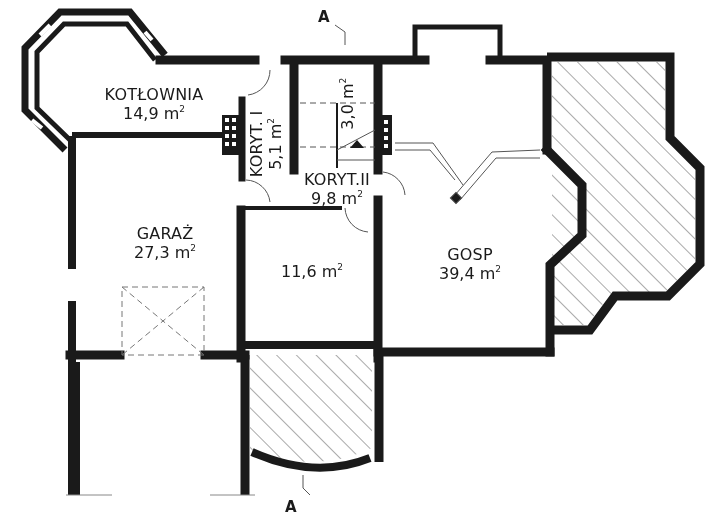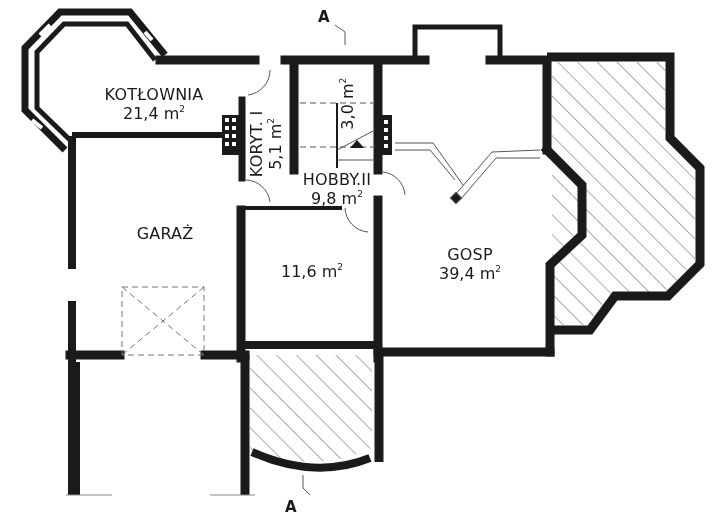--- a/index.html
+++ b/index.html
@@ -131,39 +131,40 @@
   </g>
 
   <g stroke="#555" fill="none">
     <polyline points="335,25 345,32 345,45"></polyline>
     <polyline points="310,495 303,488 303,475"></polyline>
   </g>
 </svg>
 
 <div class="lbl" style="left:84px; top:86px; width:140px;">
   <span class="name">KOTŁOWNIA</span>
-  <span class="area"><span>21,4 m</span><span class="sup">2</span></span>
+  <span class="area"><span>14,9 m</span><span class="sup">2</span></span>
 </div>
 
 <div class="lbl vert" style="left:222px; top:125px; width:90px;">
   <span class="name">KORYT. I</span>
   <span class="area"><span>5,1 m</span><span class="sup">2</span></span>
 </div>
 
 <div class="lbl vert" style="left:318px; top:94px; width:60px;">
   <span class="area"><span>3,0 m</span><span class="sup">2</span></span>
 </div>
 
 <div class="lbl" style="left:292px; top:171px; width:90px;">
-  <span class="name">HOBBY.II</span>
+  <span class="name">KORYT.II</span>
   <span class="area"><span>9,8 m</span><span class="sup">2</span></span>
 </div>
 
 <div class="lbl" style="left:115px; top:225px; width:100px;">
   <span class="name">GARAŻ</span>
+  <span class="area"><span>27,3 m</span><span class="sup">2</span></span>
 </div>
 
 <div class="lbl" style="left:252px; top:262px; width:120px;">
   <span class="area"><span>11,6 m</span><span class="sup">2</span></span>
 </div>
 
 <div class="lbl" style="left:420px; top:246px; width:100px;">
   <span class="name">GOSP</span>
   <span class="area"><span>39,4 m</span><span class="sup">2</span></span>
 </div>

